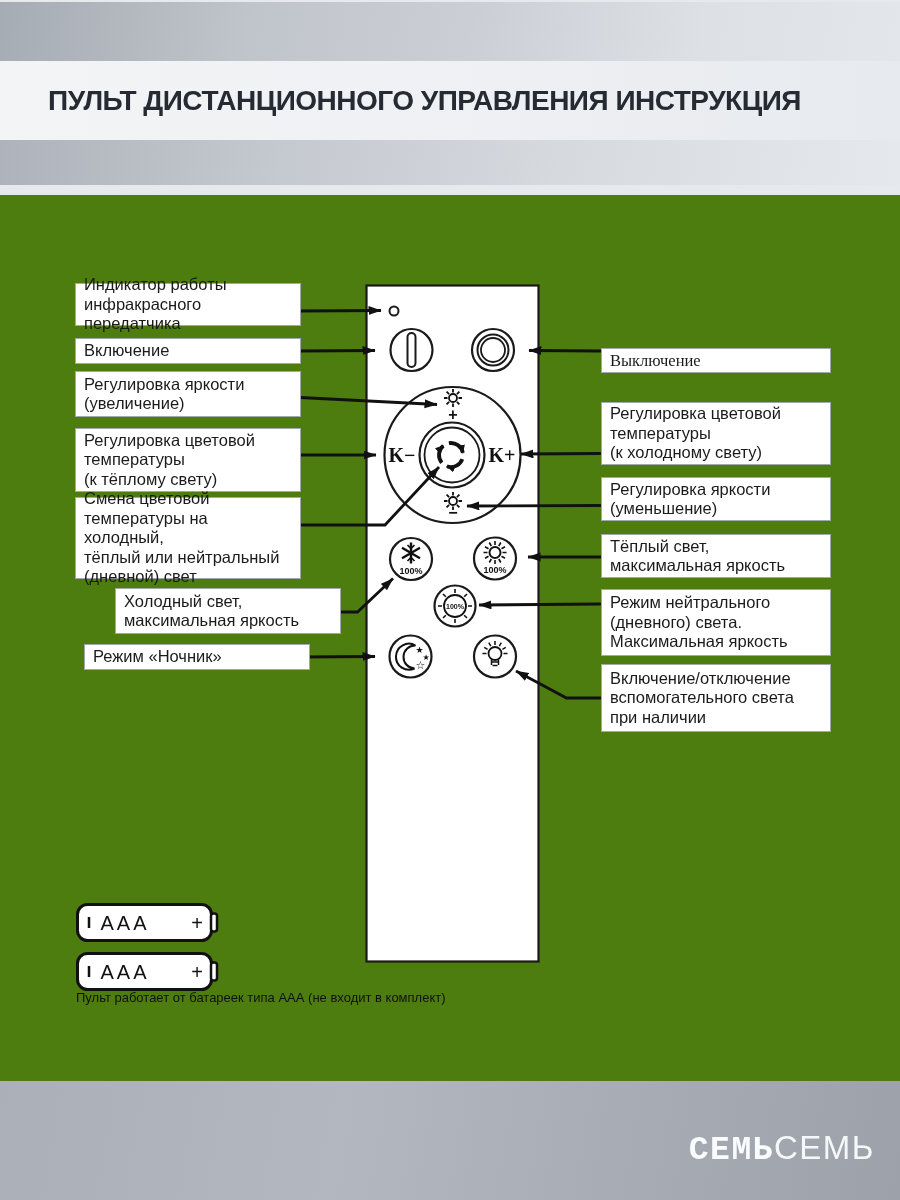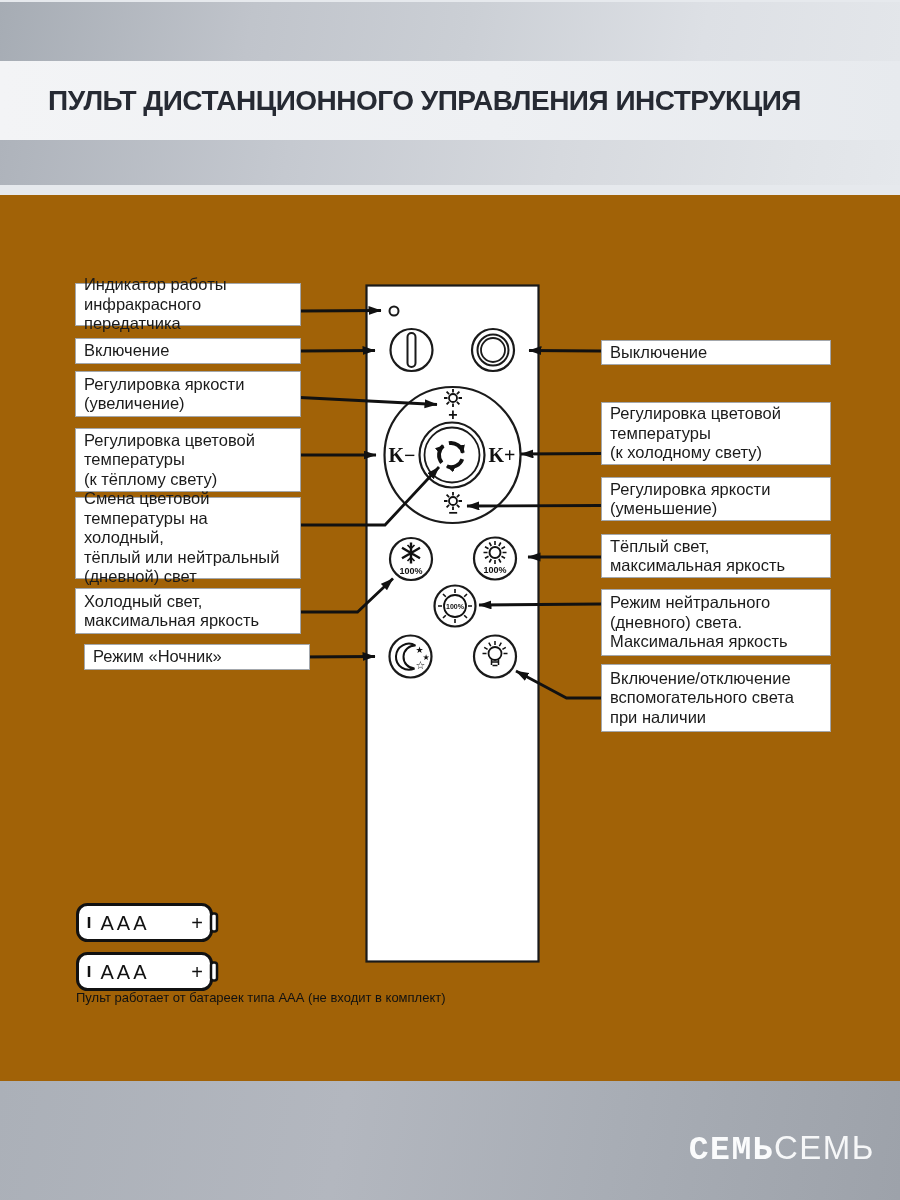--- a/index.html
+++ b/index.html
@@ -1,16 +1,16 @@
 <!DOCTYPE html>
 <html lang="ru"><head>
 <meta charset="utf-8">
 <style>
   html,body{margin:0;padding:0;background:#ffffff;}
-  .page{position:relative;width:900px;height:1200px;background:#a16207;overflow:hidden;
+  .page{position:relative;width:900px;height:1200px;background:#4d7c0f;overflow:hidden;
         font-family:"Liberation Sans","DejaVu Sans",sans-serif;color:#1c1c1c;}
   
   .header{position:absolute;top:0;left:0;width:900px;height:195px;background:#e6e9ed;}
   .band-top{position:absolute;top:2px;left:0;width:900px;height:59px;
     background:linear-gradient(100deg,#a6acb4 0%,#c0c4cb 28%,#cbcfd5 52%,#dde0e5 78%,#e3e6ea 100%);}
   .title-band{position:absolute;top:61px;left:0;width:900px;height:79px;display:flex;align-items:center;
     background:linear-gradient(to right,#f3f4f6 0%,#eef0f3 55%,#e7eaee 100%);}
   .band-bottom{position:absolute;top:140px;left:0;width:900px;height:45px;
     background:linear-gradient(100deg,#aeb3bb 0%,#c5c9d0 32%,#d6d9de 62%,#e1e4e8 88%,#e5e8ec 100%);}
   .title{margin:0 0 0 48px;font-size:28px;line-height:30px;font-weight:700;letter-spacing:-.5px;
@@ -181,25 +181,25 @@
 инфракрасного передатчика</div>
   <div class="co col-l" style="top:371px;height:46px;">Регулировка яркости
 (увеличение)</div>
   <div class="co col-l" style="top:428px;height:64px;">Регулировка цветовой
 температуры
 (к тёплому свету)</div>
   <div class="co col-l" style="top:497px;height:82px;">Смена цветовой
 температуры на холодный,
 тёплый или нейтральный
 (дневной) свет</div>
-  <div class="co col-l" style="top:588px;height:46px;">Холодный свет,
+  <div class="co col-l" style="top:588px;height:46px;margin-left:40px;">Холодный свет,
 максимальная яркость</div>
   <div class="co col-l" style="top:644px;height:26px;margin-left:9px;">Режим «Ночник»</div>
 
-  <div class="co col-r" style="top:340px;height:25px;">Выключение</div>
+  <div class="co col-r" style="top:348px;height:25px;font-family:Liberation Serif, serif;">Выключение</div>
   <div class="co col-r" style="top:402px;height:63px;">Регулировка цветовой
 температуры
 (к холодному свету)</div>
   <div class="co col-r" style="top:477px;height:44px;">Регулировка яркости
 (уменьшение)</div>
   <div class="co col-r" style="top:534px;height:44px;">Тёплый свет,
 максимальная яркость</div>
   <div class="co col-r" style="top:664px;height:68px;">Включение/отключение
 вспомогательного света
 при наличии</div>

